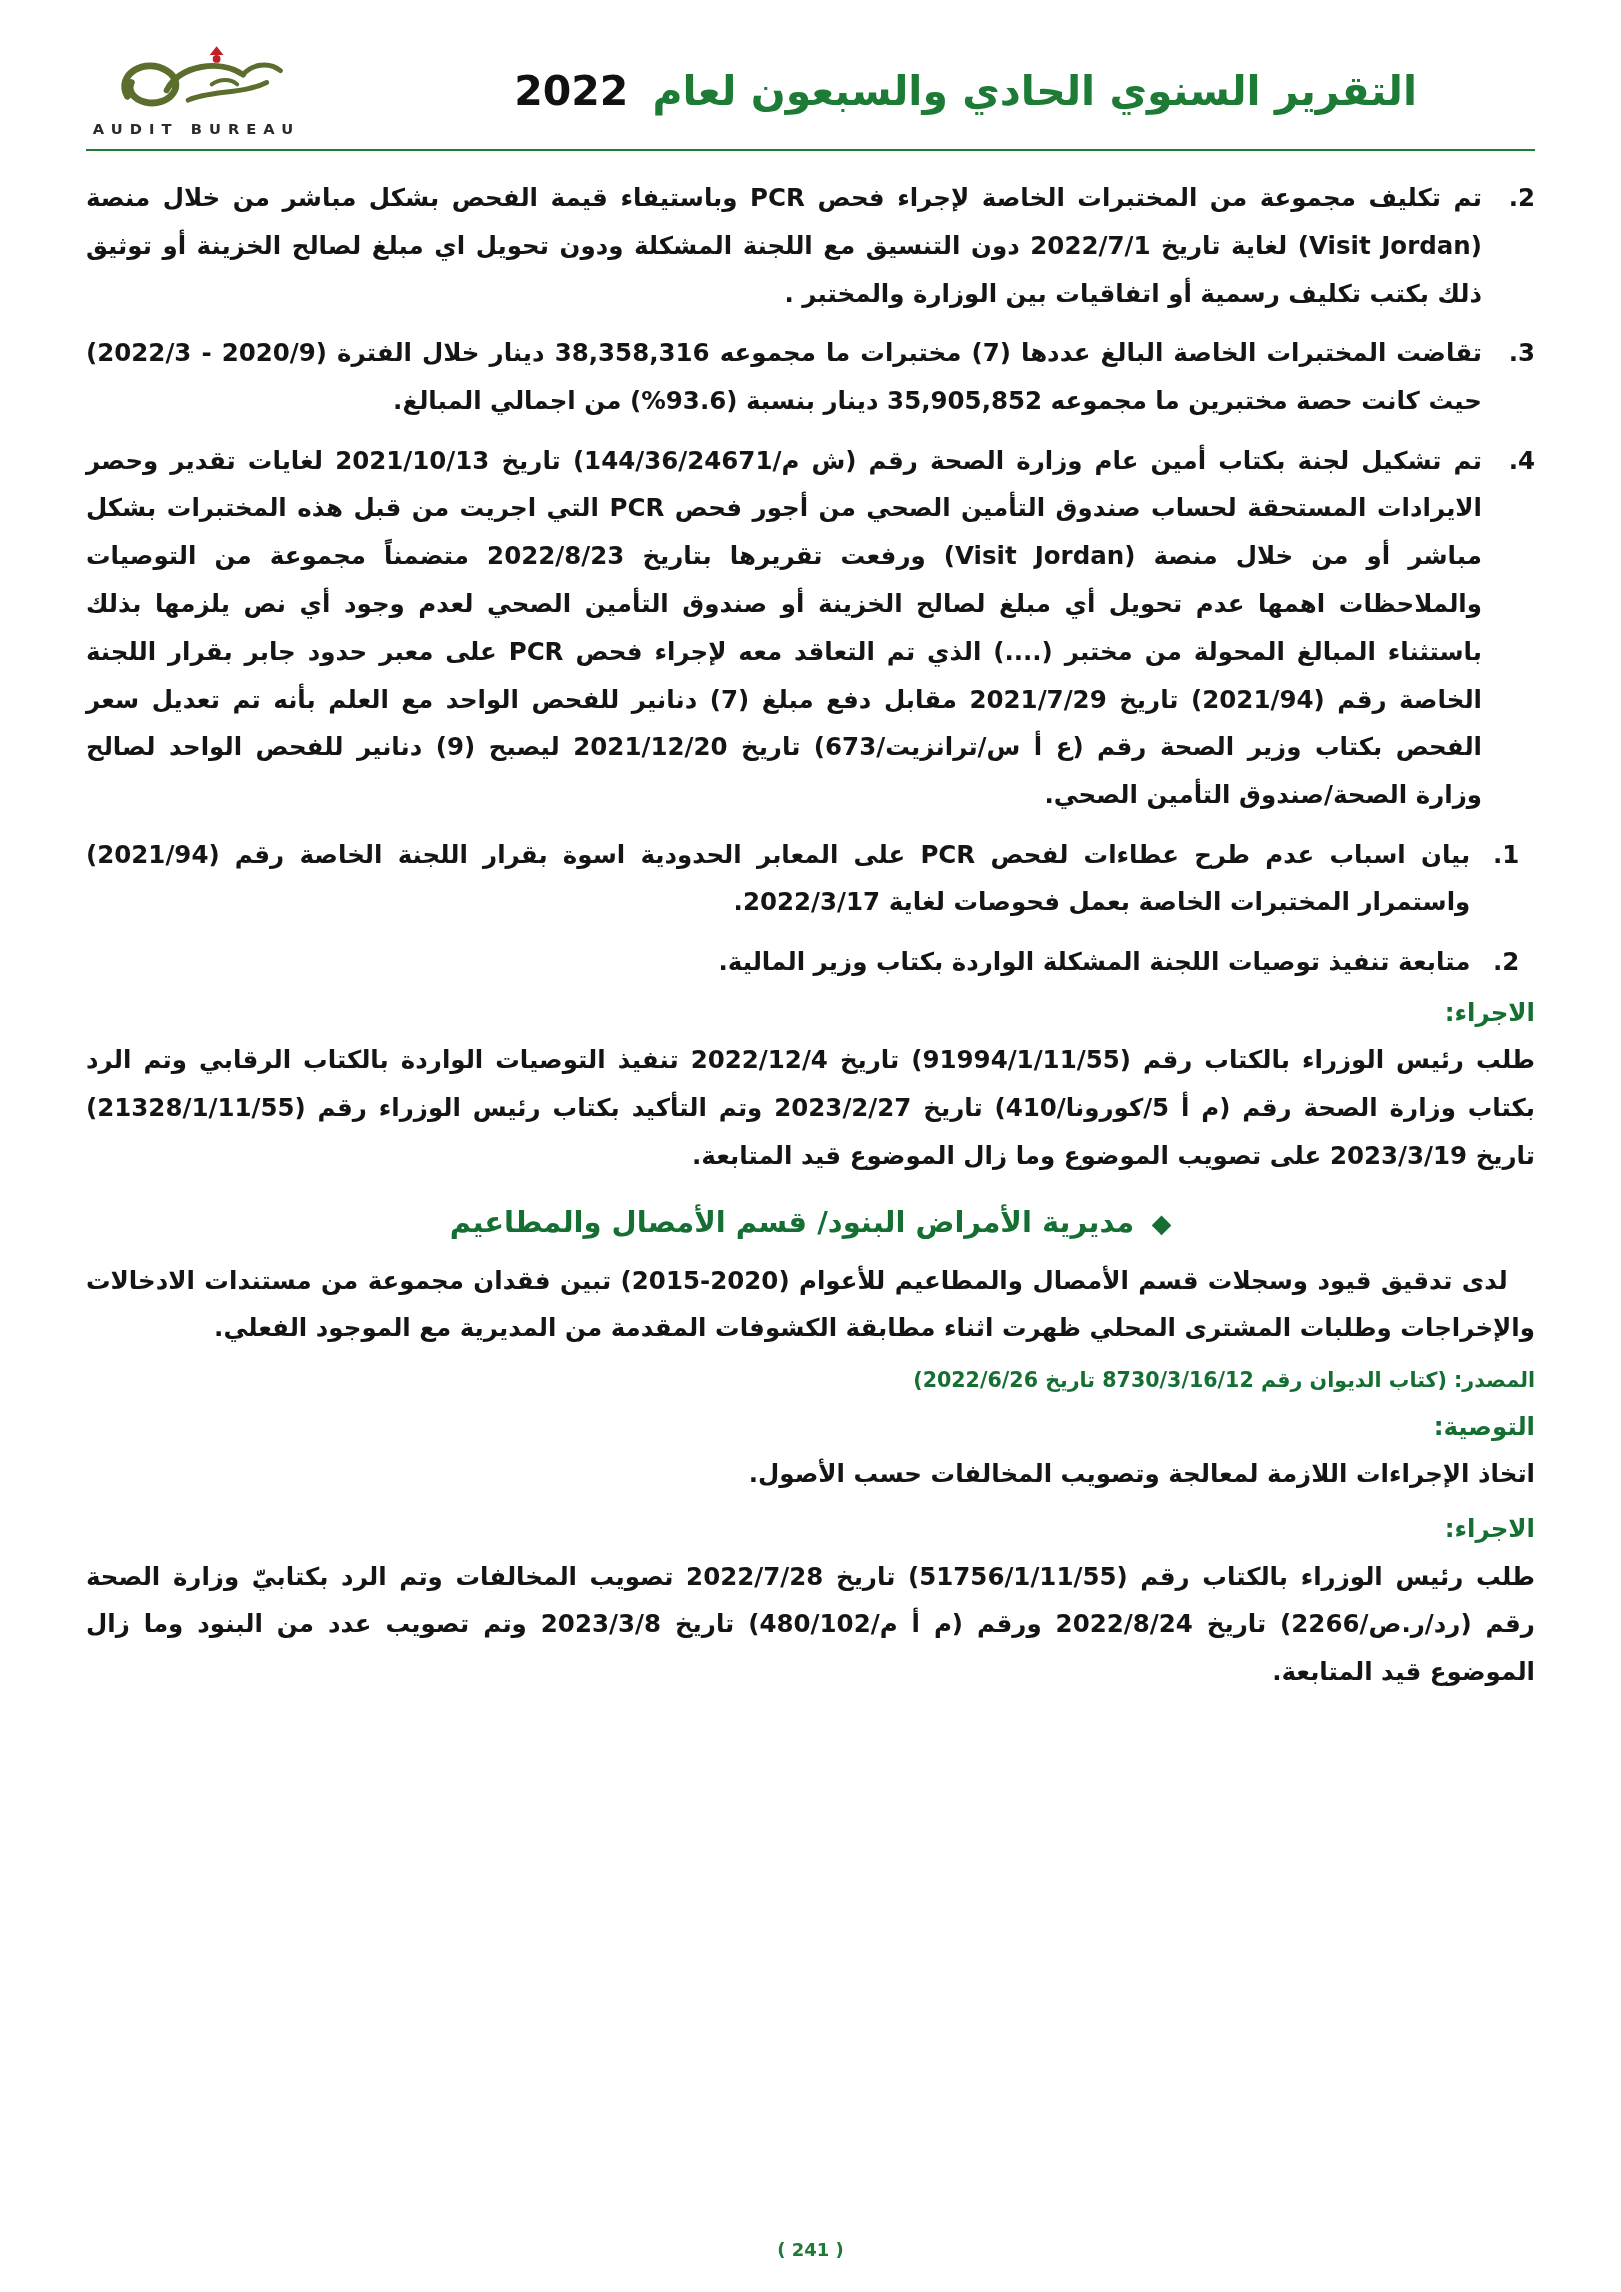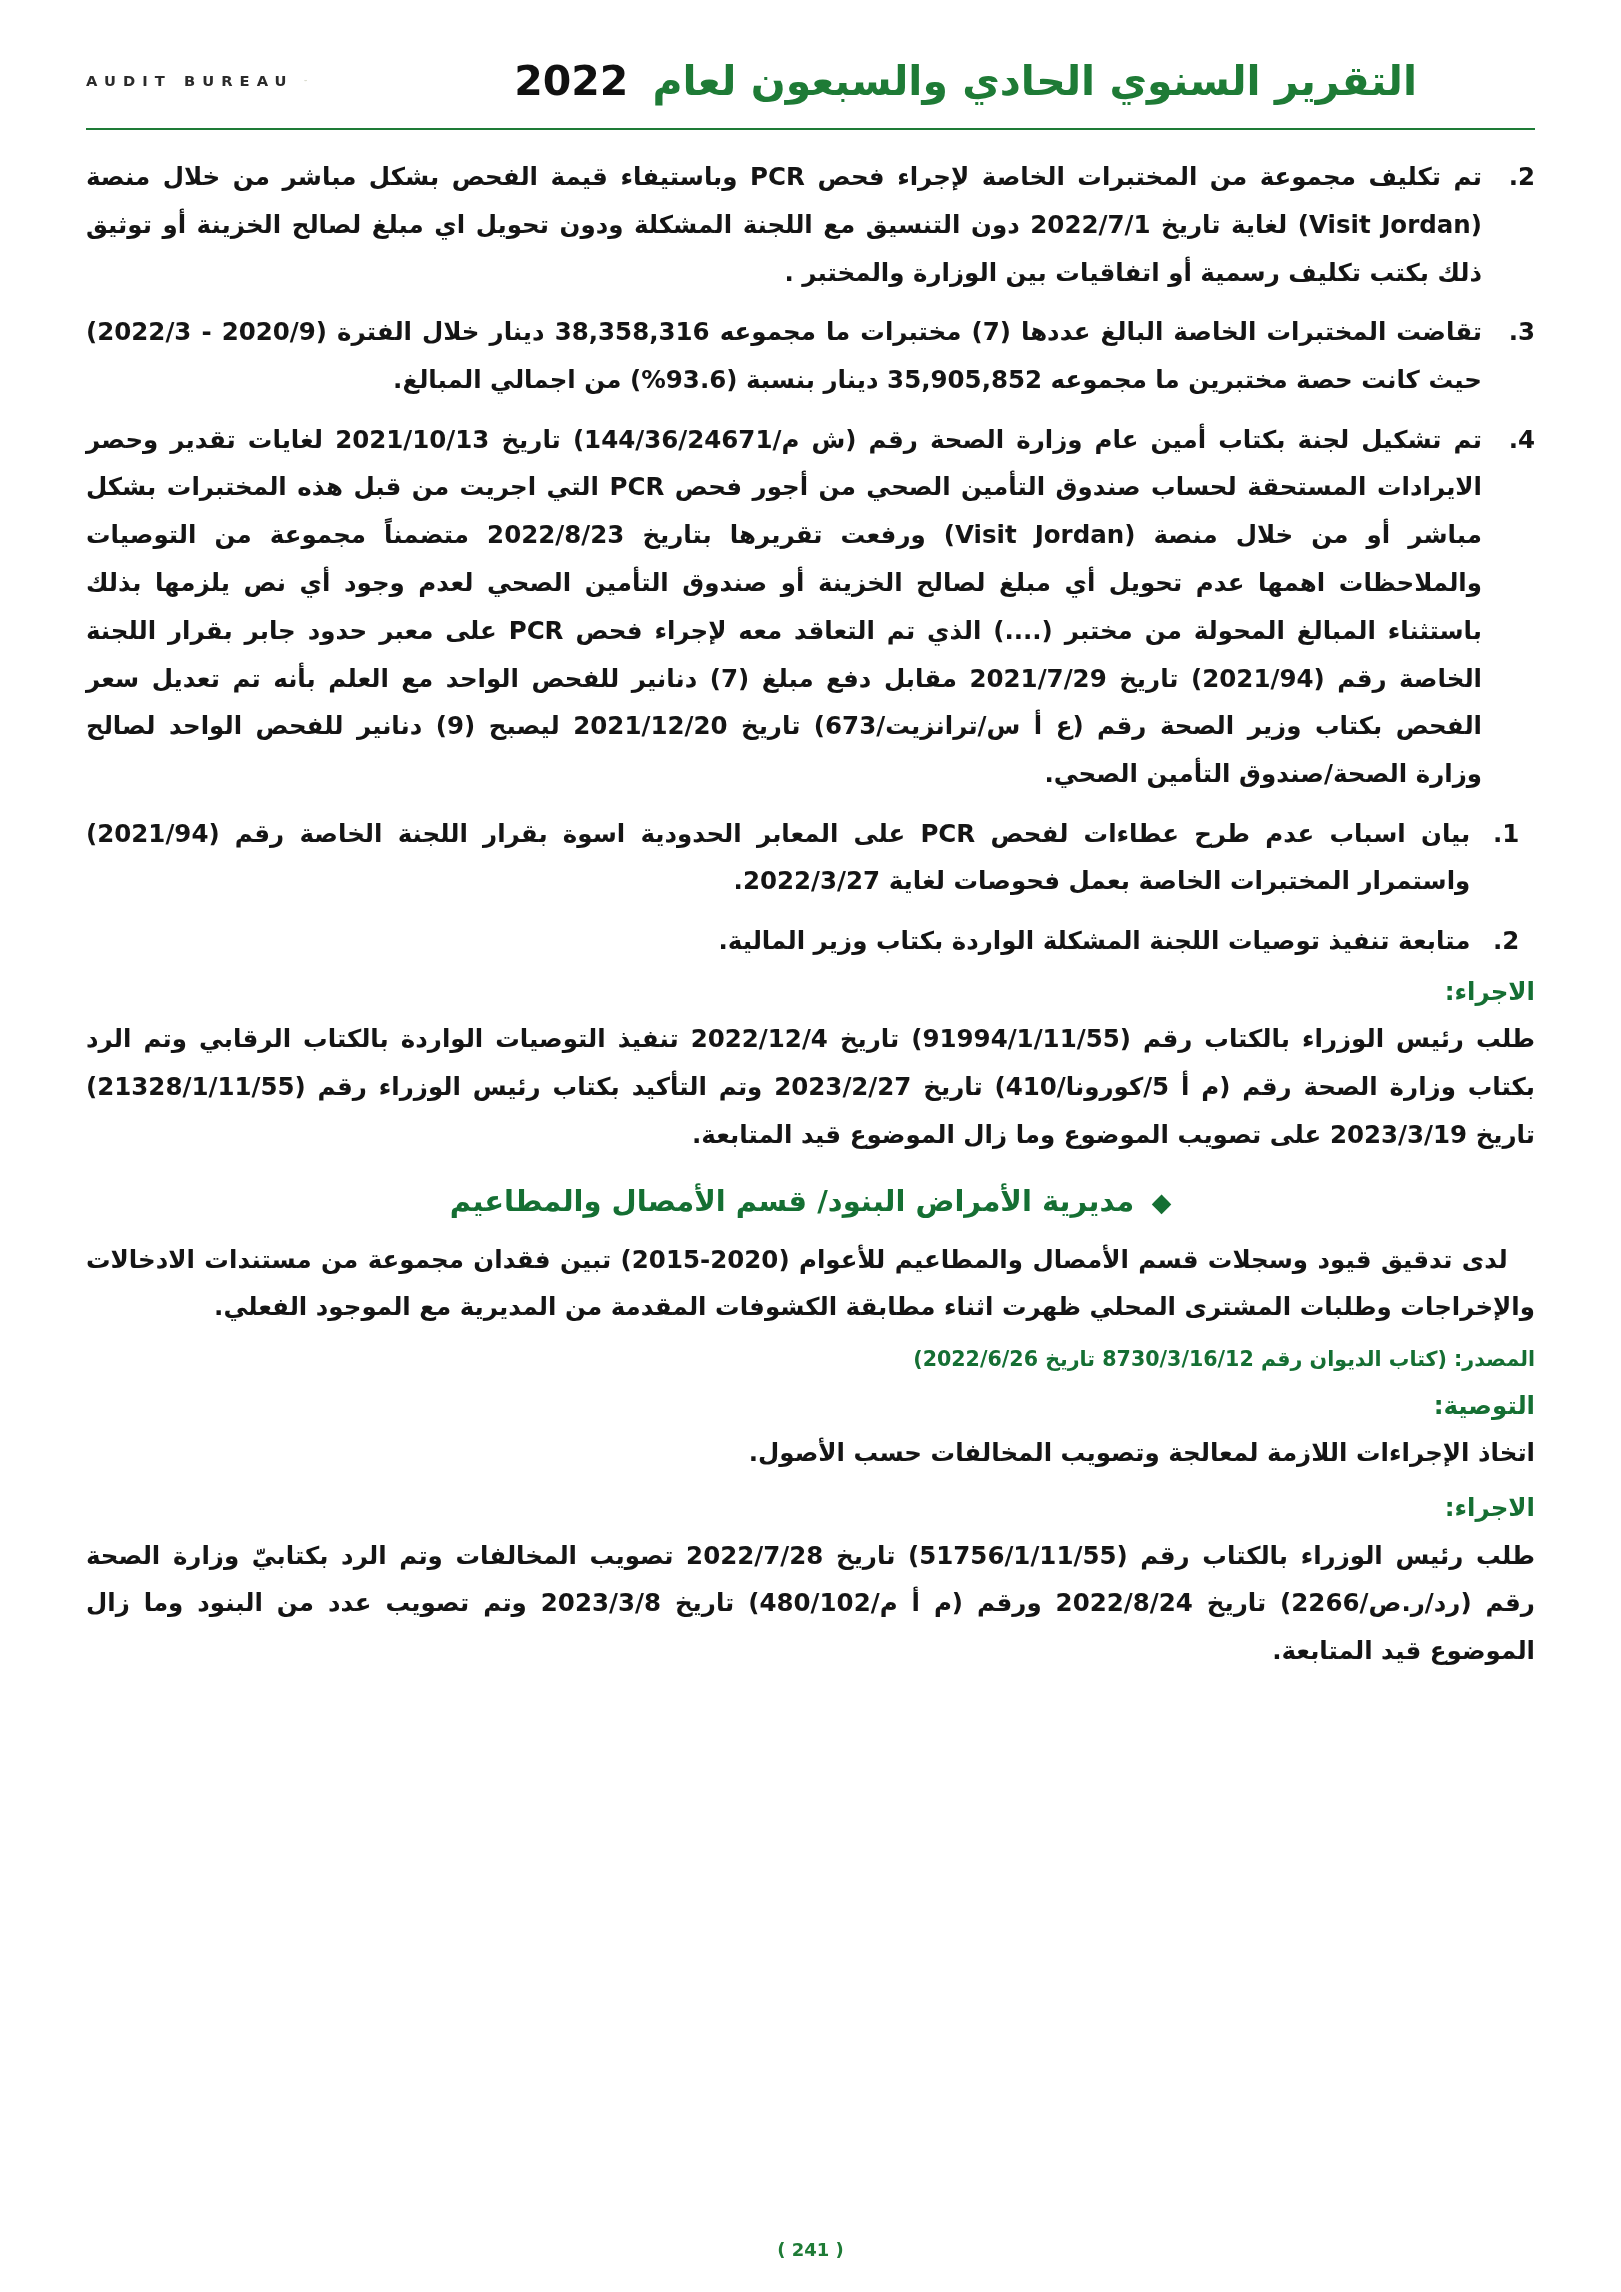--- a/index.html
+++ b/index.html
@@ -31,22 +31,23 @@
     font-weight: 800;
     font-size: 41px;
     color: var(--green, #1e7b36);
     letter-spacing: 1px;
     white-space: nowrap;
   }
   .title-year { color: #111111; margin-right: 9.8px; }
   .logo {
     width: 221px;
     display: flex;
+    flex-direction: column;
     align-items: center;
-    gap: 10px;
+    gap: 4px;
   }
   .logo-caption {
     font-size: 14.7px;
     font-weight: 700;
     letter-spacing: 0.48em;
     color: #2b2b2b;
     white-space: nowrap;
   }
   .rule {
     border-top: 2.9px solid var(--green, #1e7b36);
@@ -154,21 +155,21 @@
     </div>
     <div class="numbered">
       <span class="num">4.</span>
       <p class="itext">تم تشكيل لجنة بكتاب أمين  عام وزارة الصحة رقم (ش م/144/36/24671) تاريخ 2021/10/13 لغايات تقدير وحصر الايرادات المستحقة لحساب صندوق التأمين الصحي من أجور فحص PCR التي اجريت من قبل هذه المختبرات بشكل مباشر أو من خلال منصة (Visit Jordan) ورفعت تقريرها بتاريخ 2022/8/23 متضمناً مجموعة من التوصيات والملاحظات اهمها عدم تحويل أي مبلغ لصالح الخزينة أو صندوق التأمين الصحي لعدم وجود أي نص يلزمها بذلك باستثناء المبالغ المحولة من مختبر (....) الذي تم التعاقد معه لإجراء فحص PCR على معبر حدود جابر بقرار اللجنة الخاصة رقم (2021/94) تاريخ 2021/7/29 مقابل دفع مبلغ (7) دنانير للفحص الواحد مع العلم بأنه تم تعديل سعر الفحص بكتاب وزير الصحة رقم (ع أ س/ترانزيت/673) تاريخ 2021/12/20 ليصبح (9) دنانير للفحص الواحد لصالح وزارة الصحة/صندوق التأمين الصحي.</p>
     </div>
 
 
 
     <div class="numbered rec">
       <span class="num">1.</span>
-      <p class="itext">بيان اسباب عدم طرح عطاءات لفحص PCR على المعابر الحدودية اسوة بقرار اللجنة الخاصة رقم (2021/94) واستمرار المختبرات الخاصة بعمل فحوصات لغاية 2022/3/27.</p>
+      <p class="itext">بيان اسباب عدم طرح عطاءات لفحص PCR على المعابر الحدودية اسوة بقرار اللجنة الخاصة رقم (2021/94) واستمرار المختبرات الخاصة بعمل فحوصات لغاية 2022/3/17.</p>
     </div>
     <div class="numbered rec">
       <span class="num">2.</span>
       <p class="itext">متابعة تنفيذ توصيات اللجنة المشكلة الواردة بكتاب وزير المالية.</p>
     </div>
 
     <h3 class="ghead">الاجراء:</h3>
     <p class="para noindent">طلب رئيس الوزراء بالكتاب رقم (91994/1/11/55) تاريخ 2022/12/4 تنفيذ التوصيات الواردة بالكتاب الرقابي وتم الرد بكتاب وزارة الصحة رقم (م أ 5/كورونا/410) تاريخ 2023/2/27 وتم التأكيد بكتاب رئيس الوزراء رقم (21328/1/11/55) تاريخ  2023/3/19  على تصويب الموضوع وما زال الموضوع قيد المتابعة.</p>
 
     <div class="section-title">

